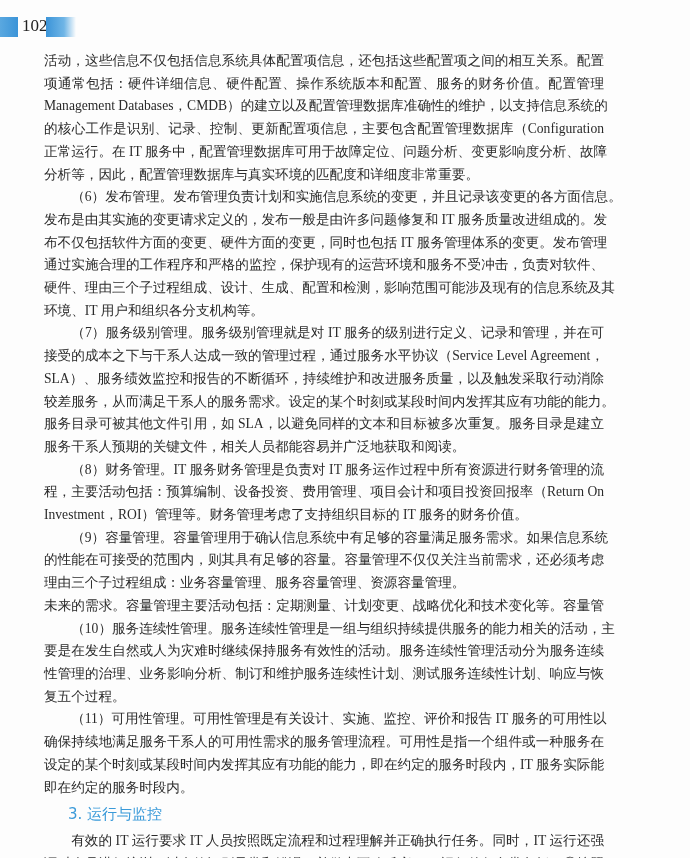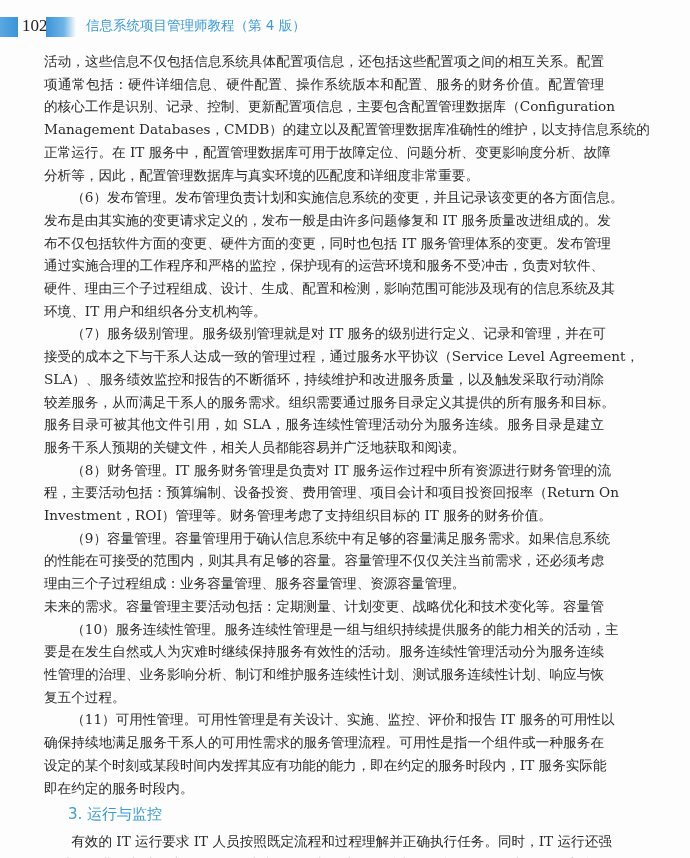--- a/index.html
+++ b/index.html
@@ -31,60 +31,59 @@
   }
   .content {
     position: absolute; left: 44px; top: 50px; width: 560px;
     font-size: 13.6px; line-height: 22.7px;
   }
   .content p { margin: 0; text-align: justify; text-align-last: left; }
   .content .section-heading {
     font-family: "DejaVu Sans", sans-serif;
     color: #3a9ad9; font-size: 15px; margin: 4px 0 4px 24px;
   }
-  .ln { display: block; white-space: nowrap; text-align: justify; text-align-last: justify; }
+  .ln { display: block; white-space: nowrap; text-align: justify; text-align-last: justify; font-family: Liberation Serif, serif; }
   .ln.last { text-align-last: left; }
   .ln.ind { padding-left: 2em; }
 </style>
 </head>
 <body>
 
 <div class="header">
   <div class="blk-left"></div>
   <span class="page-num">102</span>
   <div class="blk-right"></div>
-  <span class="book-title">信息系统项目管理师教程（第 4 版）</span>
 </div>
 
 <div class="content">
 
   <p>
     <span class="ln">活动，这些信息不仅包括信息系统具体配置项信息，还包括这些配置项之间的相互关系。配置</span>
     <span class="ln">项通常包括：硬件详细信息、硬件配置、操作系统版本和配置、服务的财务价值。配置管理</span>
+    <span class="ln">Management Databases，CMDB）的建立以及配置管理数据库准确性的维护，以支持信息系统的</span>
     <span class="ln">的核心工作是识别、记录、控制、更新配置项信息，主要包含配置管理数据库（Configuration</span>
-    <span class="ln">Management Databases，CMDB）的建立以及配置管理数据库准确性的维护，以支持信息系统的</span>
     <span class="ln">正常运行。在 IT 服务中，配置管理数据库可用于故障定位、问题分析、变更影响度分析、故障</span>
     <span class="ln last">分析等，因此，配置管理数据库与真实环境的匹配度和详细度非常重要。</span>
   </p>
 
   <p>
     <span class="ln ind">（6）发布管理。发布管理负责计划和实施信息系统的变更，并且记录该变更的各方面信息。</span>
     <span class="ln">发布是由其实施的变更请求定义的，发布一般是由许多问题修复和 IT 服务质量改进组成的。发</span>
     <span class="ln">布不仅包括软件方面的变更、硬件方面的变更，同时也包括 IT 服务管理体系的变更。发布管理</span>
     <span class="ln">通过实施合理的工作程序和严格的监控，保护现有的运营环境和服务不受冲击，负责对软件、</span>
     <span class="ln">硬件、理由三个子过程组成、设计、生成、配置和检测，影响范围可能涉及现有的信息系统及其</span>
     <span class="ln last">环境、IT 用户和组织各分支机构等。</span>
   </p>
 
   <p>
     <span class="ln ind">（7）服务级别管理。服务级别管理就是对 IT 服务的级别进行定义、记录和管理，并在可</span>
     <span class="ln">接受的成本之下与干系人达成一致的管理过程，通过服务水平协议（Service Level Agreement，</span>
     <span class="ln">SLA）、服务绩效监控和报告的不断循环，持续维护和改进服务质量，以及触发采取行动消除</span>
-    <span class="ln">较差服务，从而满足干系人的服务需求。组织需要通过服务目录定义其提供的所有服务和目标。</span>
-    <span class="ln">服务目录可被其他文件引用，如 SLA，服务连续性管理活动分为服务连续。服务目录是建立</span>
+    <span class="ln">较差服务，从而满足干系人的服务需求。设定的某个时刻或某段时间内发挥其应有功能的能力。</span>
+    <span class="ln">服务目录可被其他文件引用，如 SLA，以避免同样的文本和目标被多次重复。服务目录是建立</span>
     <span class="ln last">服务干系人预期的关键文件，相关人员都能容易并广泛地获取和阅读。</span>
   </p>
 
   <p>
     <span class="ln ind">（8）财务管理。IT 服务财务管理是负责对 IT 服务运作过程中所有资源进行财务管理的流</span>
     <span class="ln">程，主要活动包括：预算编制、设备投资、费用管理、项目会计和项目投资回报率（Return On</span>
     <span class="ln last">Investment，ROI）管理等。财务管理考虑了支持组织目标的 IT 服务的财务价值。</span>
   </p>
 
   <p>

